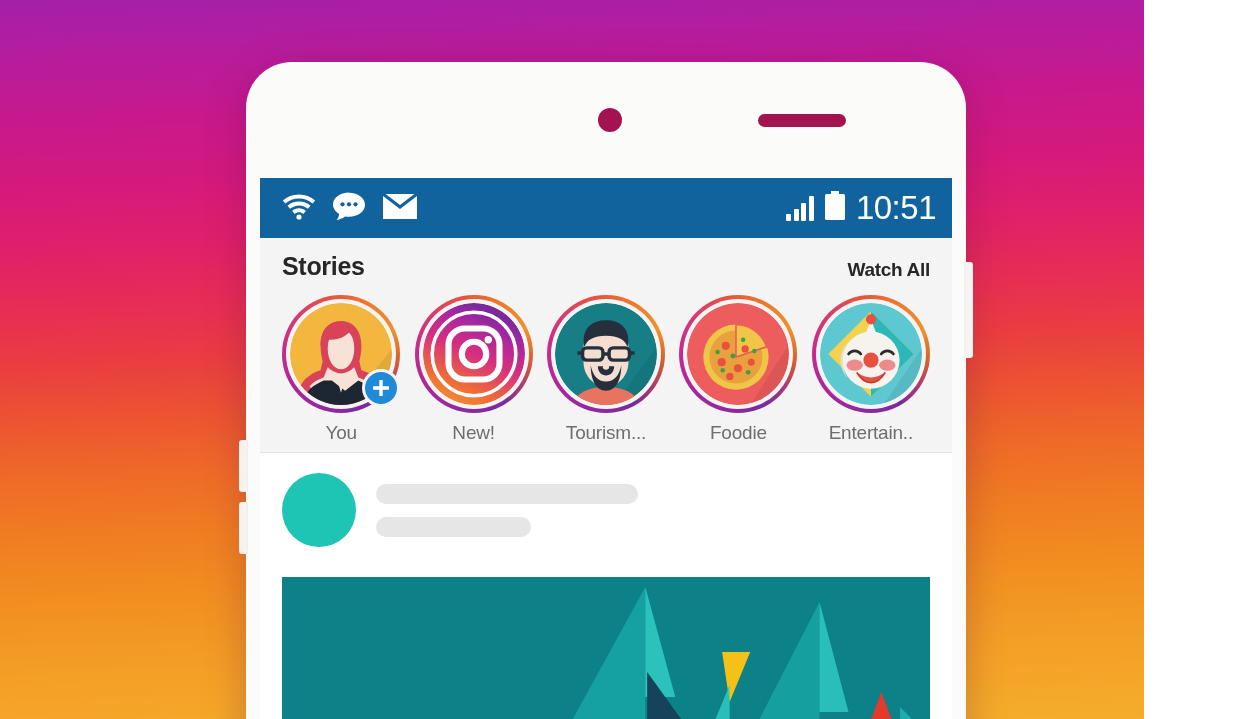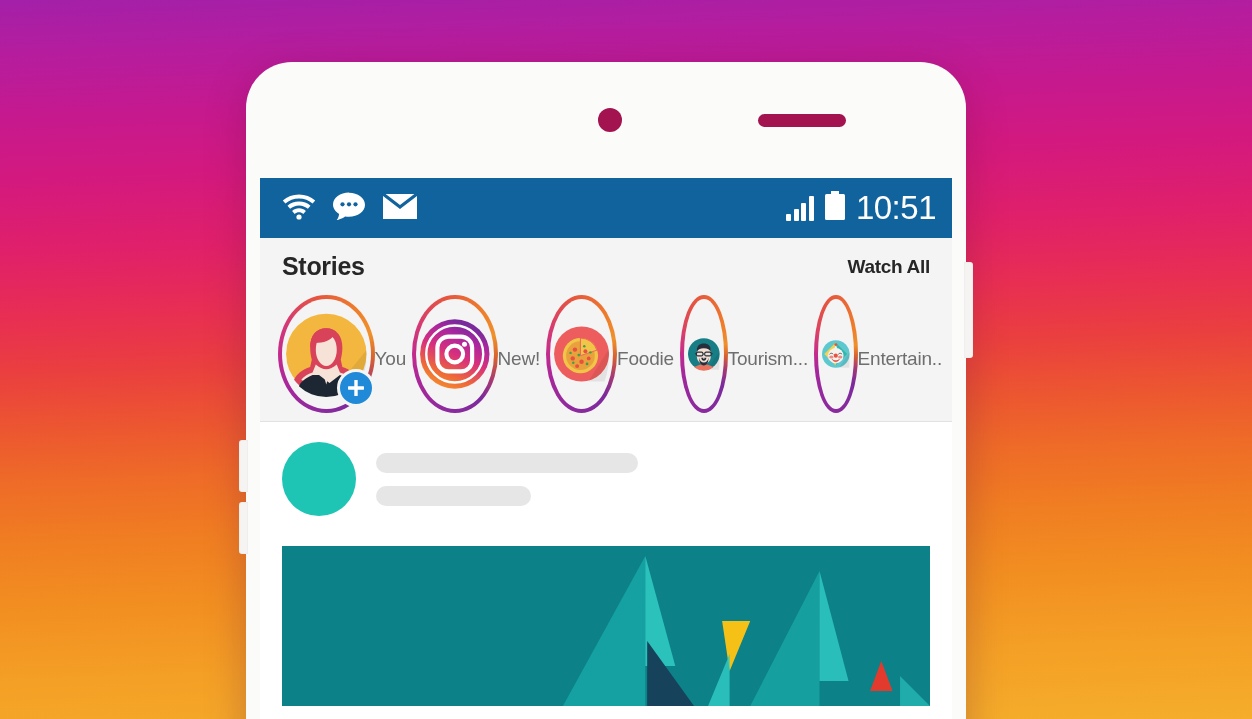--- a/index.html
+++ b/index.html
@@ -4,21 +4,21 @@
 <style>
   * { box-sizing: border-box; margin: 0; padding: 0; }
   html, body {
     width: 1252px; height: 719px;
     overflow: hidden;
     font-family: "Liberation Sans", sans-serif;
   }
 
   #stage {
     position: relative;
-    width: 1252px; height: 719px;
+    width: 1144px; height: 719px;
     background: linear-gradient(178deg,
         #a320a8 0%,
         #b51d9e 7%,
         #c5198f 15%,
         #d4197e 24%,
         #e0206a 33%,
         #e82f52 42%,
         #ea3f3f 49%,
         #ec5531 56%,
         #ee6a28 63%,
@@ -100,21 +100,21 @@
   #signal i:nth-child(4) { height: 25px; }
 
   
   #stories {
     background: #f4f4f4;
     padding: 10px 0 8px 0;
     border-bottom: 1px solid #e2e2e2;
   }
   #stories-header {
     display: flex;
-    align-items: center;
+    align-items: flex-end;
     padding: 4px 22px 2px 22px;
   }
   #stories-title {
     font-size: 25px;
     font-weight: 700;
     color: #262626;
     letter-spacing: -0.3px;
   }
   #watch-all {
     margin-left: auto;
@@ -126,21 +126,21 @@
   }
 
   #story-row {
     display: flex;
     padding: 12px 18px 0 18px;
     gap: 6px;
   }
   .story {
     width: 128px;
     display: flex;
-    flex-direction: row;
+    flex-direction: column;
     align-items: center;
     cursor: pointer;
     justify-content: flex-end;
   }
   .ring {
     position: relative;
     width: 118px; height: 118px;
     border-radius: 50%;
     padding: 4px;
     background: conic-gradient(from 150deg,
@@ -324,20 +324,45 @@
               </div>
             </div>
             <span class="story-label">New!</span>
           </div>
 
           <div class="story">
             <div class="ring">
               <div class="ring-inner">
                 <div class="avatar">
                   <svg viewBox="0 0 100 100" width="100%" height="100%">
+                    <circle cx="50" cy="50" r="50" fill="#177e86"></circle>
+                    <path d="M100 42 L58 100 L100 100 Z" fill="#000" opacity="0.07"></path>
+                    <path d="M50 82c-13 0-24 4-30 11a50 50 0 0 0 60 0c-6-7-17-11-30-11z" fill="#e8735f"></path>
+                    <path d="M50 20c-14 0-22 9-22 24v14c0 13 10 24 22 24s22-11 22-24V44c0-15-8-24-22-24z" fill="#f4ded2"></path>
+                    <path d="M28 37c0-12 8-20 22-20s22 8 22 20c0 4-1 6-1 6-2-7-9-11-21-11s-19 4-21 11c0 0-1-2-1-6z" fill="#25303c"></path>
+                    <rect x="27" y="44" width="20" height="12" rx="4" fill="none" stroke="#25303c" stroke-width="3.4"></rect>
+                    <rect x="53" y="44" width="20" height="12" rx="4" fill="none" stroke="#25303c" stroke-width="3.4"></rect>
+                    <path d="M47 50h6" stroke="#25303c" stroke-width="3.4"></path>
+                    <path d="M27 49h-5" stroke="#25303c" stroke-width="3.4"></path>
+                    <path d="M73 49h5" stroke="#25303c" stroke-width="3.4"></path>
+                    <path d="M35 61c2 10 7 16 15 16s13-6 15-16c0 14-5 25-15 25s-15-11-15-25z" fill="#25303c"></path>
+                    <path d="M42 62h16c0 6-4 9-8 9s-8-3-8-9z" fill="#25303c"></path>
+                    <ellipse cx="50" cy="63" rx="3" ry="2.4" fill="#f4ded2"></ellipse>
+                  </svg>
+                </div>
+              </div>
+            </div>
+            <span class="story-label">Tourism...</span>
+          </div>
+
+          <div class="story">
+            <div class="ring">
+              <div class="ring-inner">
+                <div class="avatar">
+                  <svg viewBox="0 0 100 100" width="100%" height="100%">
                     <circle cx="50" cy="50" r="50" fill="#ee5d5d"></circle>
                     <path d="M100 40 L62 100 L100 100 Z" fill="#000" opacity="0.07"></path>
                     <circle cx="48" cy="53" r="32" fill="#f0c548"></circle>
                     <circle cx="48" cy="53" r="26" fill="#e8a13c"></circle>
                     <path d="M48 53 L48 21 A32 32 0 0 1 78 43 Z" fill="#f0c548" stroke="#ee5d5d" stroke-width="1.6"></path>
                     <circle cx="38" cy="42" r="4" fill="#e8503f"></circle>
                     <circle cx="57" cy="45" r="3.6" fill="#e8503f"></circle>
                     <circle cx="34" cy="58" r="4" fill="#e8503f"></circle>
                     <circle cx="50" cy="64" r="4" fill="#e8503f"></circle>
                     <circle cx="63" cy="58" r="3.4" fill="#e8503f"></circle>
@@ -346,45 +371,20 @@
                     <circle cx="60" cy="68" r="2.4" fill="#3e9e4e"></circle>
                     <circle cx="30" cy="48" r="2.2" fill="#3e9e4e"></circle>
                     <circle cx="55" cy="36" r="2.2" fill="#3e9e4e"></circle>
                     <circle cx="35" cy="66" r="2.2" fill="#3e9e4e"></circle>
                     <circle cx="66" cy="47" r="2.2" fill="#3e9e4e"></circle>
                   </svg>
                 </div>
               </div>
             </div>
             <span class="story-label">Foodie</span>
-          </div>
-
-          <div class="story">
-            <div class="ring">
-              <div class="ring-inner">
-                <div class="avatar">
-                  <svg viewBox="0 0 100 100" width="100%" height="100%">
-                    <circle cx="50" cy="50" r="50" fill="#177e86"></circle>
-                    <path d="M100 42 L58 100 L100 100 Z" fill="#000" opacity="0.07"></path>
-                    <path d="M50 82c-13 0-24 4-30 11a50 50 0 0 0 60 0c-6-7-17-11-30-11z" fill="#e8735f"></path>
-                    <path d="M50 20c-14 0-22 9-22 24v14c0 13 10 24 22 24s22-11 22-24V44c0-15-8-24-22-24z" fill="#f4ded2"></path>
-                    <path d="M28 37c0-12 8-20 22-20s22 8 22 20c0 4-1 6-1 6-2-7-9-11-21-11s-19 4-21 11c0 0-1-2-1-6z" fill="#25303c"></path>
-                    <rect x="27" y="44" width="20" height="12" rx="4" fill="none" stroke="#25303c" stroke-width="3.4"></rect>
-                    <rect x="53" y="44" width="20" height="12" rx="4" fill="none" stroke="#25303c" stroke-width="3.4"></rect>
-                    <path d="M47 50h6" stroke="#25303c" stroke-width="3.4"></path>
-                    <path d="M27 49h-5" stroke="#25303c" stroke-width="3.4"></path>
-                    <path d="M73 49h5" stroke="#25303c" stroke-width="3.4"></path>
-                    <path d="M35 61c2 10 7 16 15 16s13-6 15-16c0 14-5 25-15 25s-15-11-15-25z" fill="#25303c"></path>
-                    <path d="M42 62h16c0 6-4 9-8 9s-8-3-8-9z" fill="#25303c"></path>
-                    <ellipse cx="50" cy="63" rx="3" ry="2.4" fill="#f4ded2"></ellipse>
-                  </svg>
-                </div>
-              </div>
-            </div>
-            <span class="story-label">Tourism...</span>
           </div>
 
           <div class="story">
             <div class="ring">
               <div class="ring-inner">
                 <div class="avatar">
                   <svg viewBox="0 0 100 100" width="100%" height="100%">
                     <circle cx="50" cy="50" r="50" fill="#5ec8d0"></circle>
                     <path d="M50 8 L92 50 L50 92 L8 50 Z" fill="#f2d24f"></path>
                     <path d="M50 8 L92 50 L50 92 Z" fill="#2cb7b8"></path>

